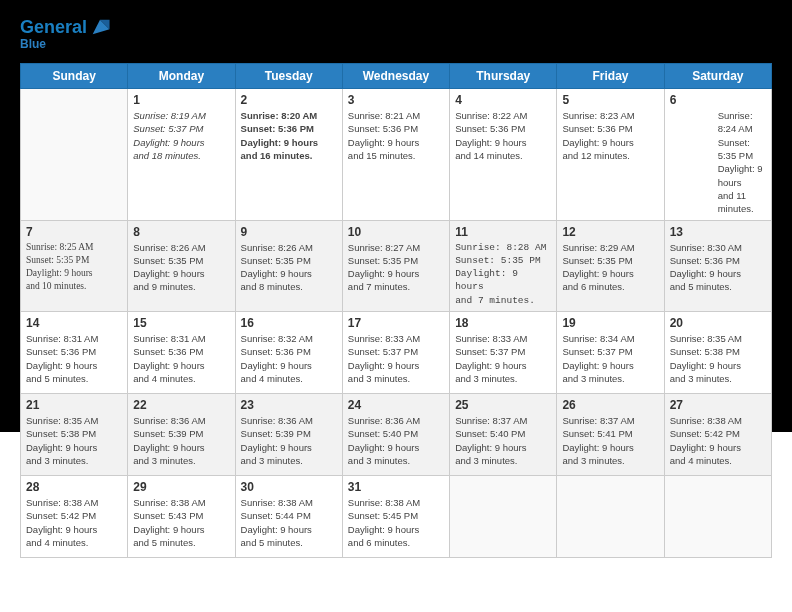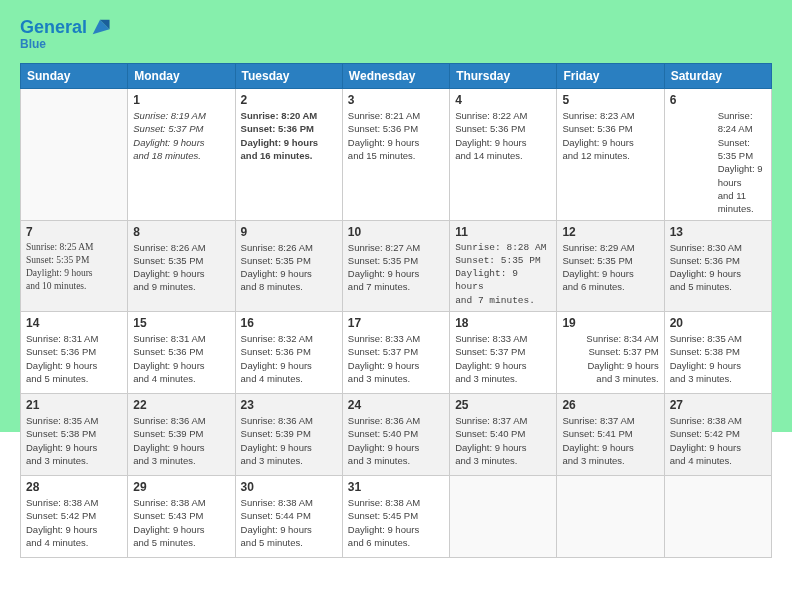--- a/index.html
+++ b/index.html
@@ -7,21 +7,21 @@
       font-family: Arial, sans-serif;
       background: #fff;
       width: 792px;
       height: 612px;
       overflow: hidden;
     }
     .container {
       width: 792px;
       height: 432px;
       padding: 18px 20px 12px 20px;
-      background: #86efac;
+      background: #000000;
     }
     .header {
       display: flex;
       align-items: flex-start;
       justify-content: space-between;
       margin-bottom: 12px;
     }
     .logo {
       display: flex;
       align-items: center;
@@ -58,21 +58,21 @@
       width: 100%;
       border-collapse: collapse;
       border: 1px solid #ccc;
     }
     .calendar th {
       background: #2a7fc1;
       color: #fff;
       font-size: 12px;
       font-weight: bold;
       padding: 5px 6px;
-      text-align: left;
+      text-align: center;
       border: 1px solid #1e6da8;
     }
     .calendar td {
       border: 1px solid #ccc;
       vertical-align: top;
       padding: 4px 5px;
       width: calc(100% / 7);
       height: 82px;
       background: #fff;
     }
@@ -259,21 +259,21 @@
           </td>
           <td>
             <div class="day-num">18</div>
             <div class="day-info" style="white-space: pre-line;">Sunrise: 8:33 AM
 Sunset: 5:37 PM
 Daylight: 9 hours
 and 3 minutes.</div>
           </td>
           <td>
             <div class="day-num">19</div>
-            <div class="day-info" style="white-space: pre-line; text-align: right;">Sunrise: 8:34 AM
+            <div class="day-info" style="white-space: pre-line;">Sunrise: 8:34 AM
 Sunset: 5:37 PM
 Daylight: 9 hours
 and 3 minutes.</div>
           </td>
           <td>
             <div class="day-num">20</div>
             <div class="day-info" style="white-space: pre-line;">Sunrise: 8:35 AM
 Sunset: 5:38 PM
 Daylight: 9 hours
 and 3 minutes.</div>

